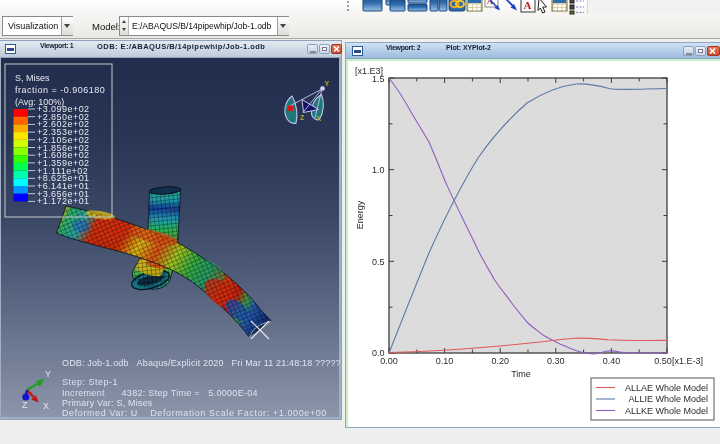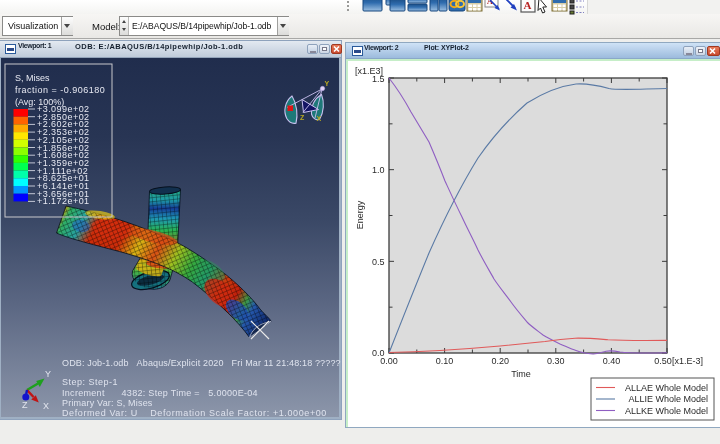--- a/index.html
+++ b/index.html
@@ -10,21 +10,21 @@
 #row2 { left:0; top:14px; width:720px; height:25px; background:linear-gradient(#f7f6f4,#e9e8e5); border-bottom:1px solid #a8a8a6; }
 #canvas { left:0; top:40px; width:720px; height:404px; background:#eeeeec; }
 
 #vp1 { left:-2px; top:40px; width:344px; height:380px; background:#9fb0c4; border:1px solid #8ea2bc; }
 #vp1title { left:0; top:0; width:342px; height:17px; background:linear-gradient(#e3e9f1,#bfcbda); border-bottom:1px solid #93a4ba; }
 #vp1content { left:2px; top:17px; width:338px; height:359px; background:linear-gradient(#202d4d 0%,#283554 22%,#3a4866 45%,#5a6682 68%,#8c96aa 100%); }
 
 #vp2 { left:345px; top:42px; width:375px; height:386px; background:#c6eec8; border:1px solid #90a8c0; border-right:none; }
 #vp2title { left:0; top:0; width:374px; height:16px; background:linear-gradient(#cfe2f6,#9cbbdd); border-bottom:1px solid #8aa8c8; }
 #vp2content { left:2px; top:18px; width:372px; height:366px; background:#ffffff; }
-.vptext { font-size:7px; font-weight:700; color:#15202e; position:absolute; top:1px; white-space:pre; }
+.vptext { font-size:7px; font-weight:700; color:#15202e; position:absolute; top:1px; white-space:pre;margin-left:22px; }
 .wbtn { position:absolute; top:3px; width:11px; height:10px; border-radius:2px; border:1px solid #8ea2bc; }
 .combo { position:absolute; background:#fff; border:1px solid #8a8a88; height:20px; }
 .ctext { position:absolute; font-size:9px; color:#111; top:4px; white-space:pre; }
 .lbl { position:absolute; font-size:9.5px; color:#111; white-space:pre; }
 svg { position:absolute; left:0; top:0; }
 </style>
 </head>
 <body>
 <div class="abs" id="row1">
     <div class="abs" id="row1chunk"></div>

